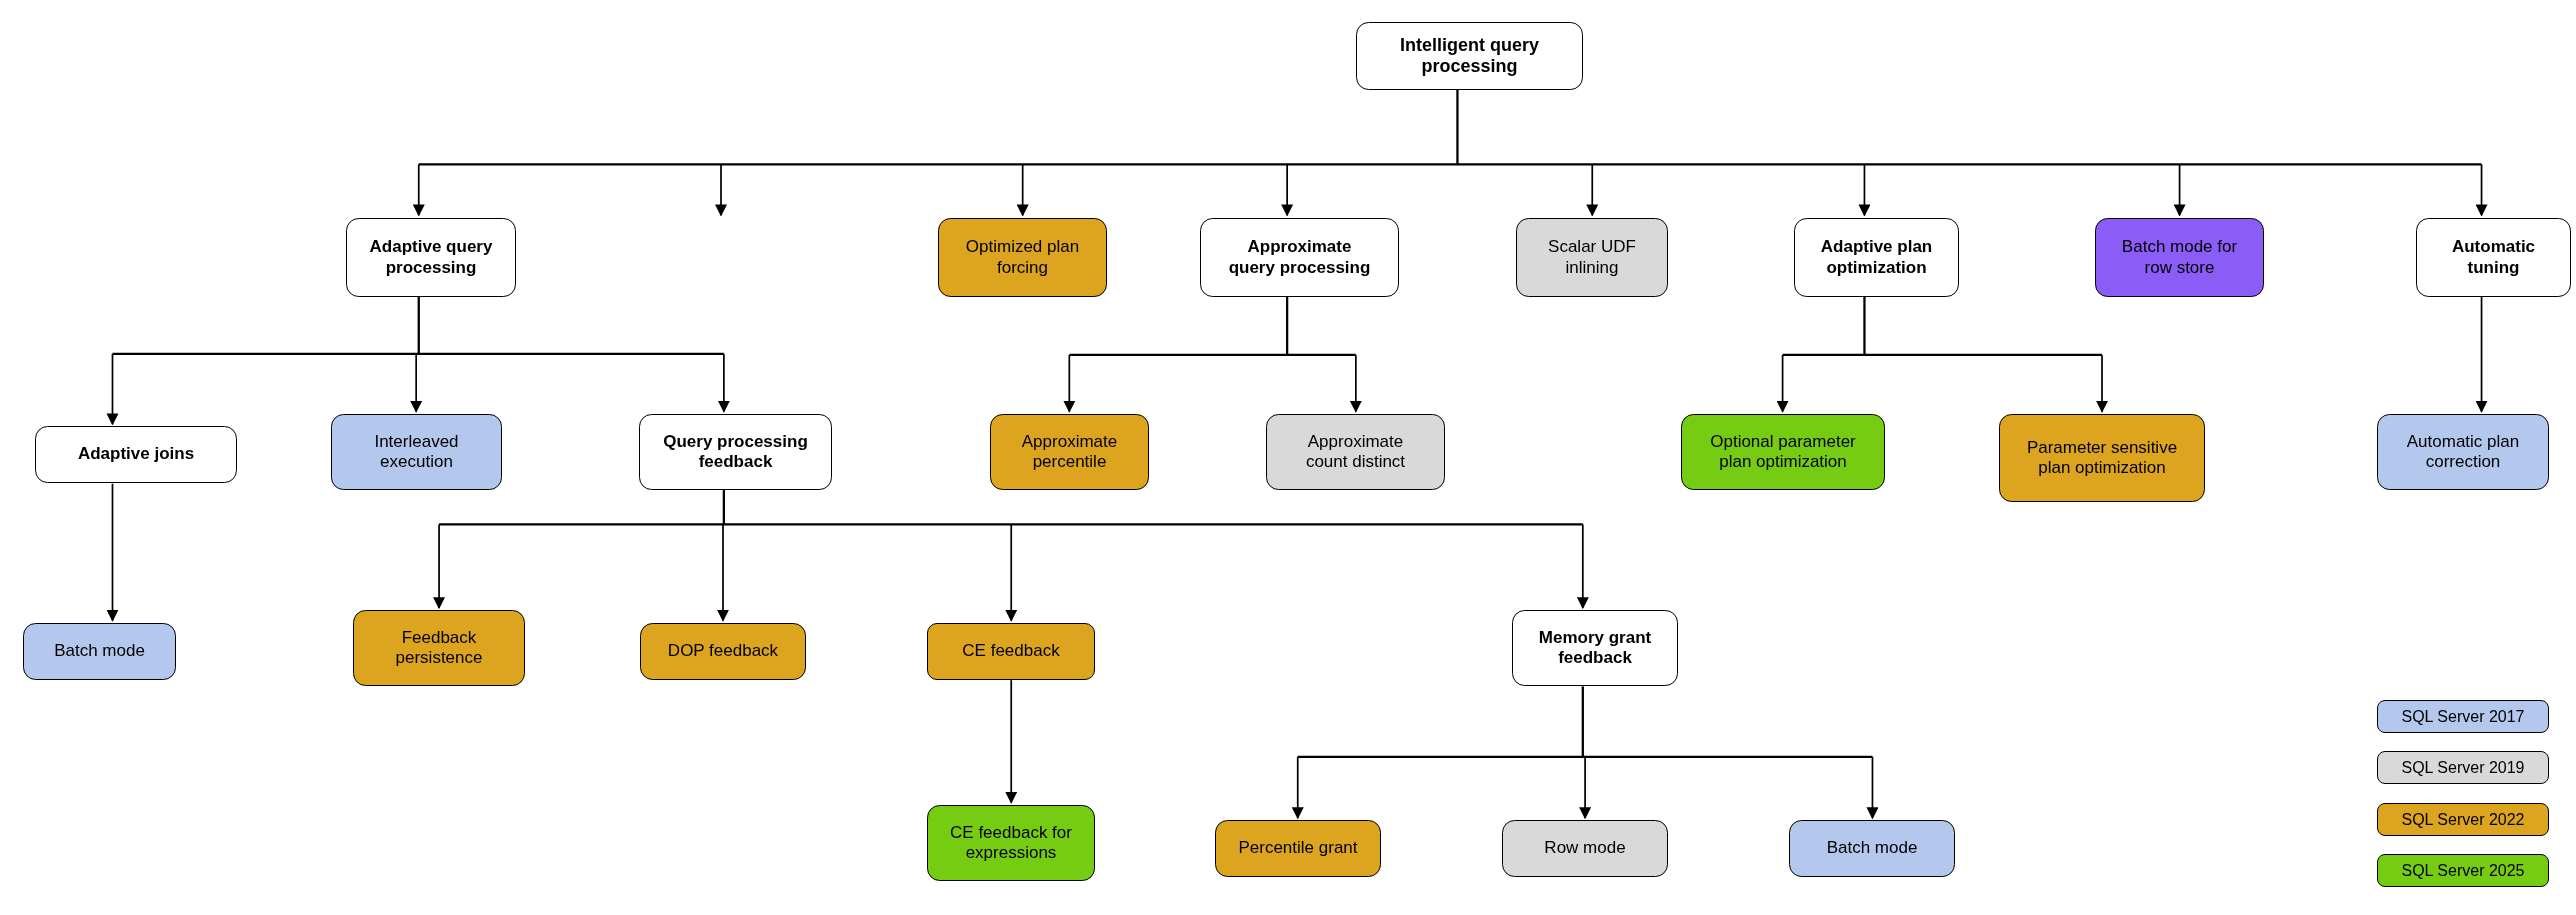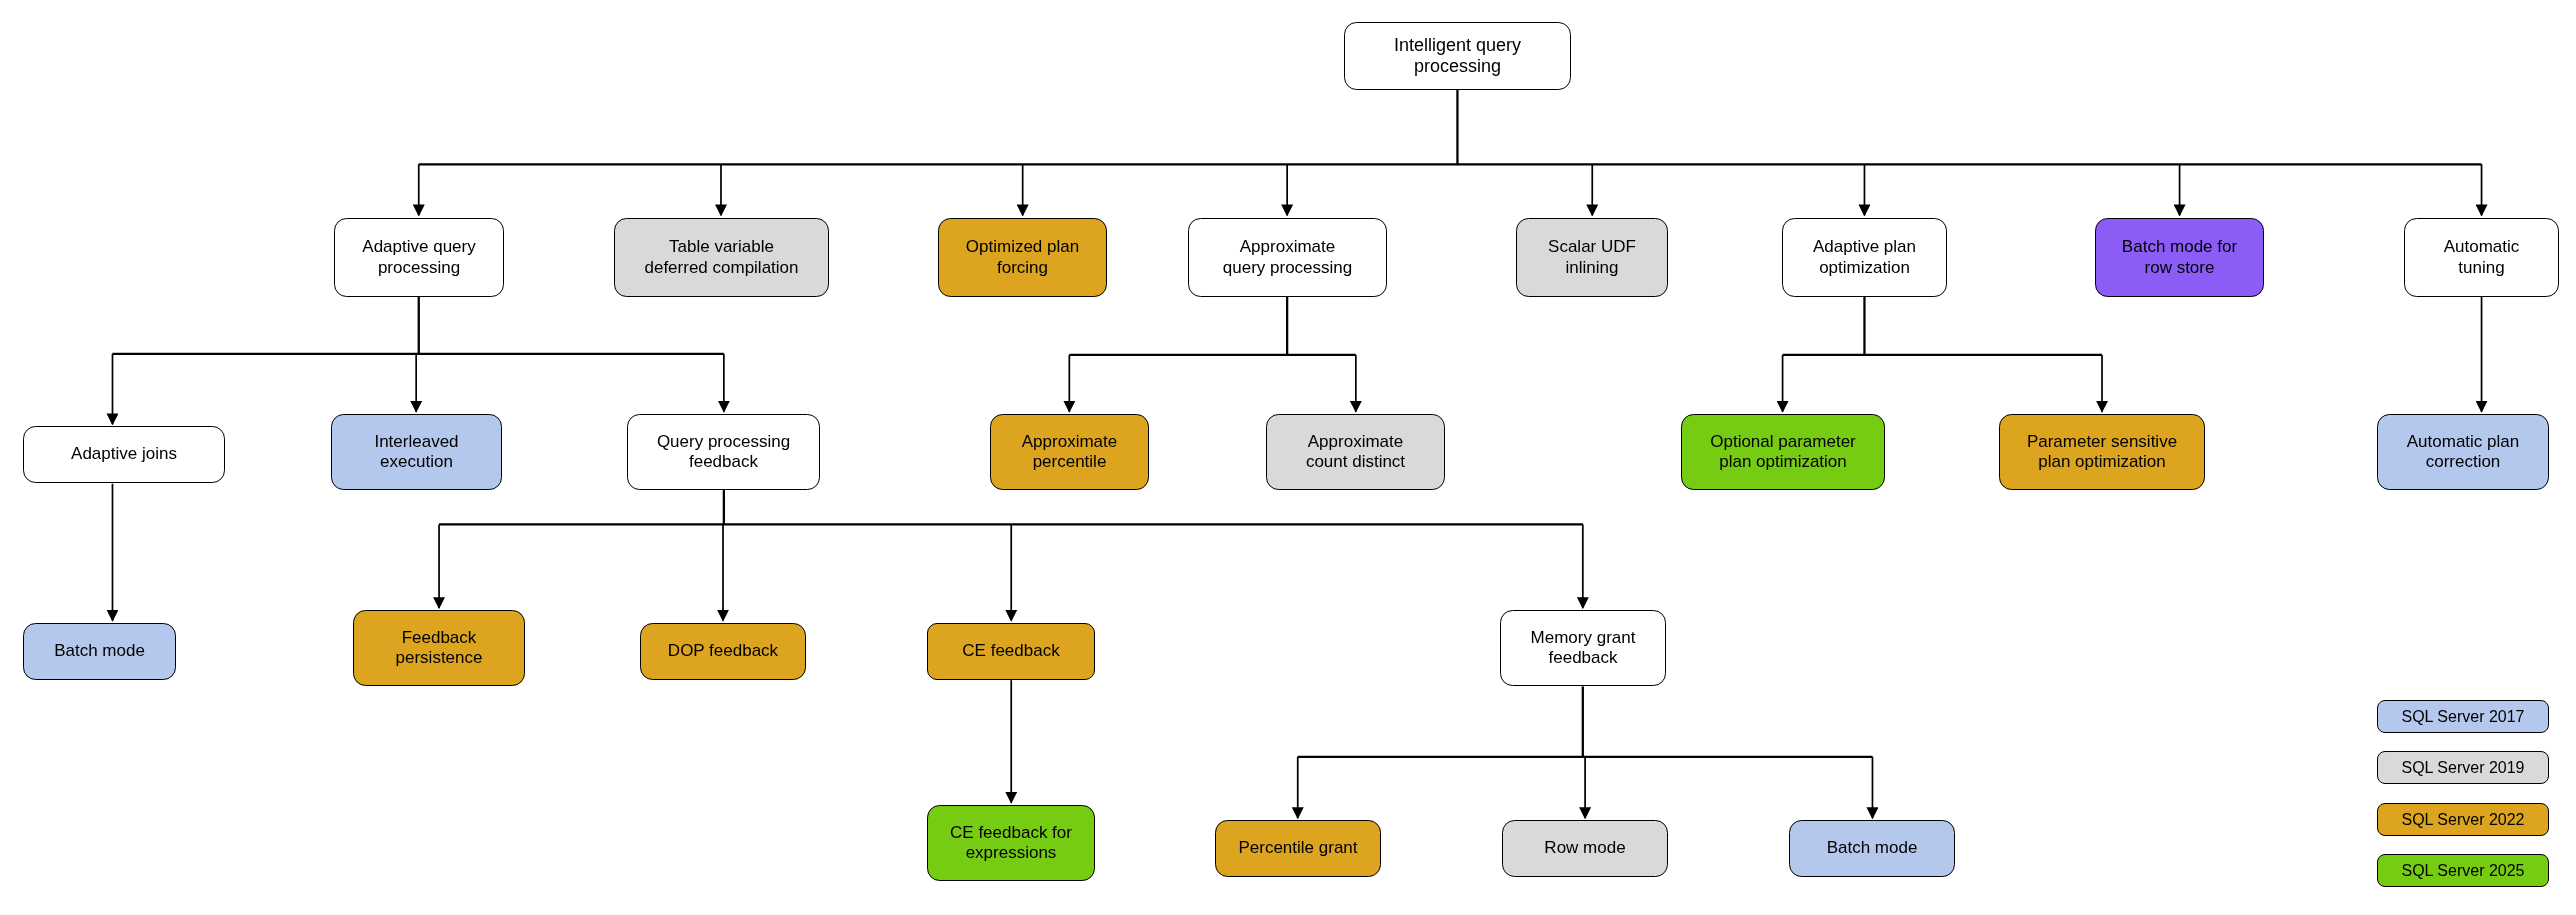--- a/index.html
+++ b/index.html
@@ -36,21 +36,22 @@
     font-family: "Liberation Sans", sans-serif;
     font-size: 17px;
     padding: 2.3px 4.6px;
     white-space: pre-line;
   }
   .node.root {
     font-weight: bold;
     font-size: 18px;
   }
   .node.bold {
-    font-weight: normal;
+    font-weight: bold;
+    margin-left: 12px;
   }
   .legend-item {
     position: absolute;
     box-sizing: border-box;
     border: 1.7px solid #000000;
     border-radius: 8px;
     display: flex;
     align-items: center;
     justify-content: center;
     font-family: "Liberation Sans", sans-serif;
@@ -104,22 +105,20 @@
       <line x1="2765" y1="1199" x2="2765" y2="1322" stroke="#000000" stroke-width="4"></line>
       <line x1="2267" y1="1322" x2="3271" y2="1322" stroke="#000000" stroke-width="4"></line>
       <line x1="2267" y1="1322" x2="2267" y2="1429" stroke="#000000" stroke-width="3" marker-end="url(#arrow)"></line>
       <line x1="2769" y1="1322" x2="2769" y2="1429" stroke="#000000" stroke-width="3" marker-end="url(#arrow)"></line>
       <line x1="3271" y1="1322" x2="3271" y2="1429" stroke="#000000" stroke-width="3" marker-end="url(#arrow)"></line>
     </svg>
 <div class="node bold root" style="left: 1344px; top: 22px; width: 227px; height: 68px; background: rgb(255, 255, 255); font-size: 18px;"><span>Intelligent query
 processing</span></div>
     <div class="node bold" style="left: 334px; top: 218px; width: 170px; height: 79px; background: rgb(255, 255, 255); font-size: 17px;"><span>Adaptive query
 processing</span></div>
-    <div class="node" style="left: 614px; top: 218px; width: 215px; height: 79px; background: rgb(217, 217, 217); font-size: 17px;"><span>Table variable
-deferred compilation</span></div>
     <div class="node" style="left: 938px; top: 218px; width: 169px; height: 79px; background: rgb(221, 165, 31); font-size: 17px;"><span>Optimized plan
 forcing</span></div>
     <div class="node bold" style="left: 1188px; top: 218px; width: 199px; height: 79px; background: rgb(255, 255, 255); font-size: 17px;"><span>Approximate
 query processing</span></div>
     <div class="node" style="left: 1516px; top: 218px; width: 152px; height: 79px; background: rgb(217, 217, 217); font-size: 17px;"><span>Scalar UDF
 inlining</span></div>
     <div class="node bold" style="left: 1782px; top: 218px; width: 165px; height: 79px; background: rgb(255, 255, 255); font-size: 17px;"><span>Adaptive plan
 optimization</span></div>
     <div class="node" style="left: 2095px; top: 218px; width: 169px; height: 79px; background: #8b5cf6; font-size: 17px;"><span>Batch mode for
 row store</span></div>
@@ -129,21 +128,21 @@
     <div class="node" style="left: 331px; top: 414px; width: 171px; height: 76px; background: rgb(180, 199, 237); font-size: 17px;"><span>Interleaved
 execution</span></div>
     <div class="node bold" style="left: 627px; top: 414px; width: 193px; height: 76px; background: rgb(255, 255, 255); font-size: 17px;"><span>Query processing
 feedback</span></div>
     <div class="node" style="left: 990px; top: 414px; width: 159px; height: 76px; background: rgb(221, 165, 31); font-size: 17px;"><span>Approximate
 percentile</span></div>
     <div class="node" style="left: 1266px; top: 414px; width: 179px; height: 76px; background: rgb(217, 217, 217); font-size: 17px;"><span>Approximate
 count distinct</span></div>
     <div class="node" style="left: 1681px; top: 414px; width: 204px; height: 76px; background: rgb(118, 204, 18); font-size: 17px;"><span>Optional parameter
 plan optimization</span></div>
-    <div class="node" style="left: 1999px; top: 414px; width: 206px; height: 76px; background: rgb(221, 165, 31); font-size: 17px;"><span>Parameter sensitive
+    <div class="node" style="left: 1999px; top: 414px; width: 206px; height: 88px; background: rgb(221, 165, 31); font-size: 17px;"><span>Parameter sensitive
 plan optimization</span></div>
     <div class="node" style="left: 2377px; top: 414px; width: 172px; height: 76px; background: rgb(180, 199, 237); font-size: 17px;"><span>Automatic plan
 correction</span></div>
     <div class="node" style="left: 23px; top: 623px; width: 153px; height: 57px; background: rgb(180, 199, 237); font-size: 17px;"><span>Batch mode</span></div>
     <div class="node" style="left: 353px; top: 610px; width: 172px; height: 76px; background: rgb(221, 165, 31); font-size: 17px;"><span>Feedback
 persistence</span></div>
     <div class="node" style="left: 640px; top: 623px; width: 166px; height: 57px; background: rgb(221, 165, 31); font-size: 17px; justify-content: center;"><span>DOP feedback</span></div>
     <div class="node" style="left: 927px; top: 623px; width: 168px; height: 57px; background: rgb(221, 165, 31); font-size: 17px; border-radius: 10px;"><span>CE feedback</span></div>
     <div class="node bold" style="left: 1500px; top: 610px; width: 166px; height: 76px; background: rgb(255, 255, 255); font-size: 17px;"><span>Memory grant
 feedback</span></div>

